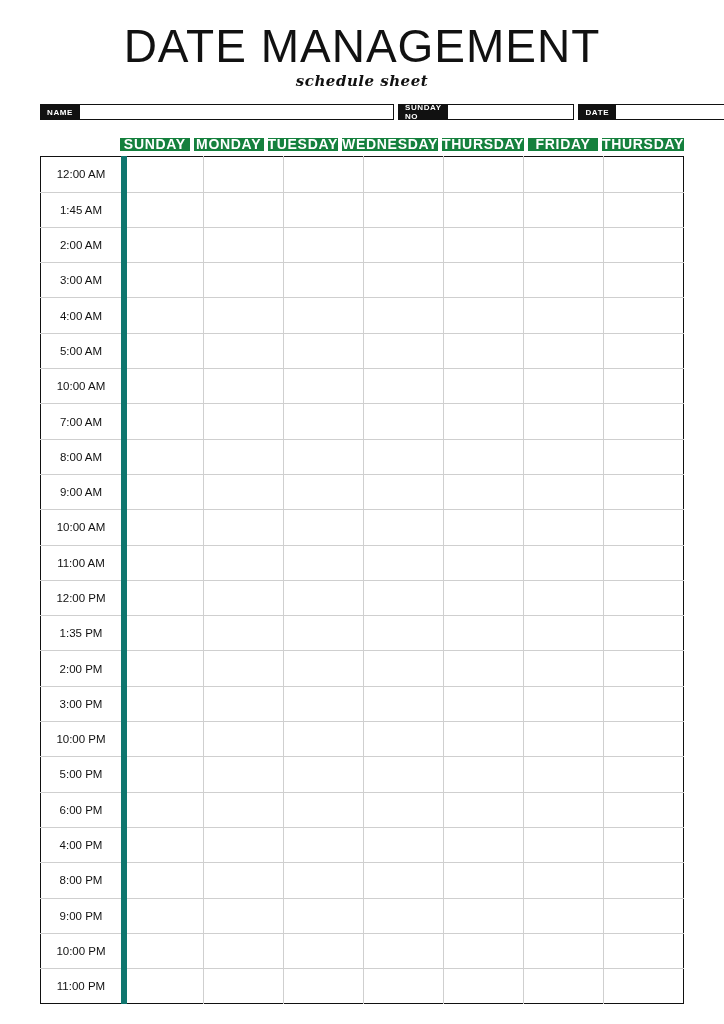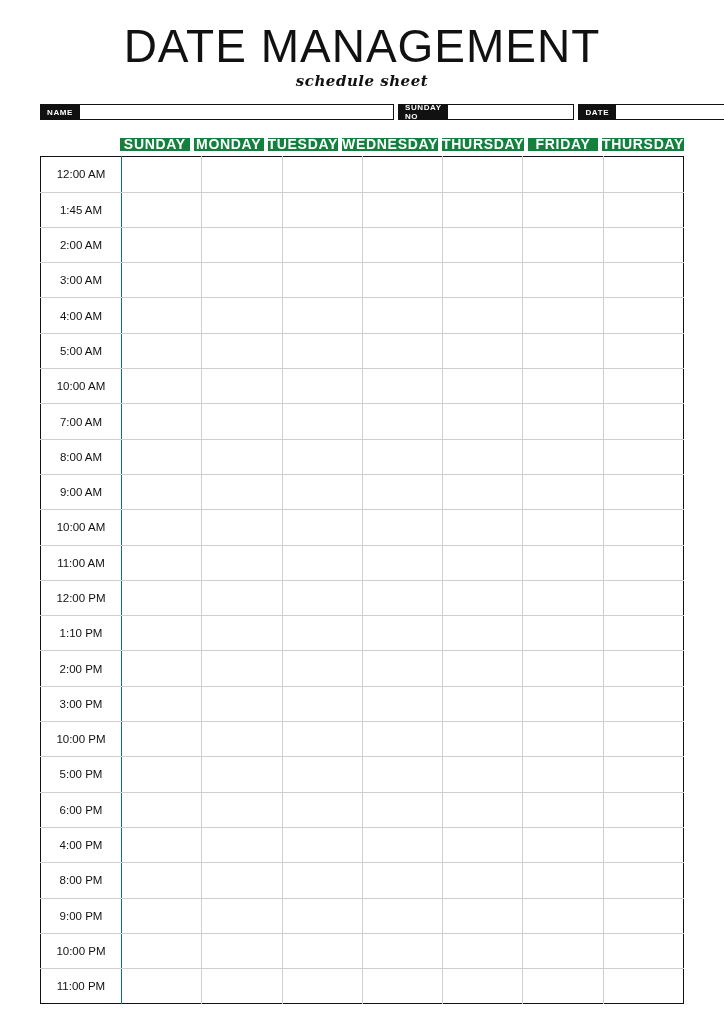--- a/index.html
+++ b/index.html
@@ -109,21 +109,21 @@
     border-collapse: collapse;
     width: 644px;
     table-layout: fixed;
   }
   .grid td {
     border: 1px solid #cfcfcf;
     height: 34.3px;
     padding: 0;
   }
   .grid td.time-cell {
-    border-right: 1px solid #0f766e;
+    border-right: 6px solid #0f766e;
     border-left: none;
     width: 80px;
     text-align: center;
     font-size: 11.5px;
     color: #111;
     font-family: "Liberation Sans", sans-serif;
   }
   .grid tr:first-child td { border-top: none; }
   .grid tr:last-child td { border-bottom: none; }
   .grid td.day-cell:last-child { border-right: none; }
@@ -285,21 +285,21 @@
           <td class="time-cell">12:00 PM</td>
           <td class="day-cell"></td>
           <td class="day-cell"></td>
           <td class="day-cell"></td>
           <td class="day-cell"></td>
           <td class="day-cell"></td>
           <td class="day-cell"></td>
           <td class="day-cell"></td>
         </tr>
         <tr>
-          <td class="time-cell">1:10 PM</td>
+          <td class="time-cell">1:35 PM</td>
           <td class="day-cell"></td>
           <td class="day-cell"></td>
           <td class="day-cell"></td>
           <td class="day-cell"></td>
           <td class="day-cell"></td>
           <td class="day-cell"></td>
           <td class="day-cell"></td>
         </tr>
         <tr>
           <td class="time-cell">2:00 PM</td>

